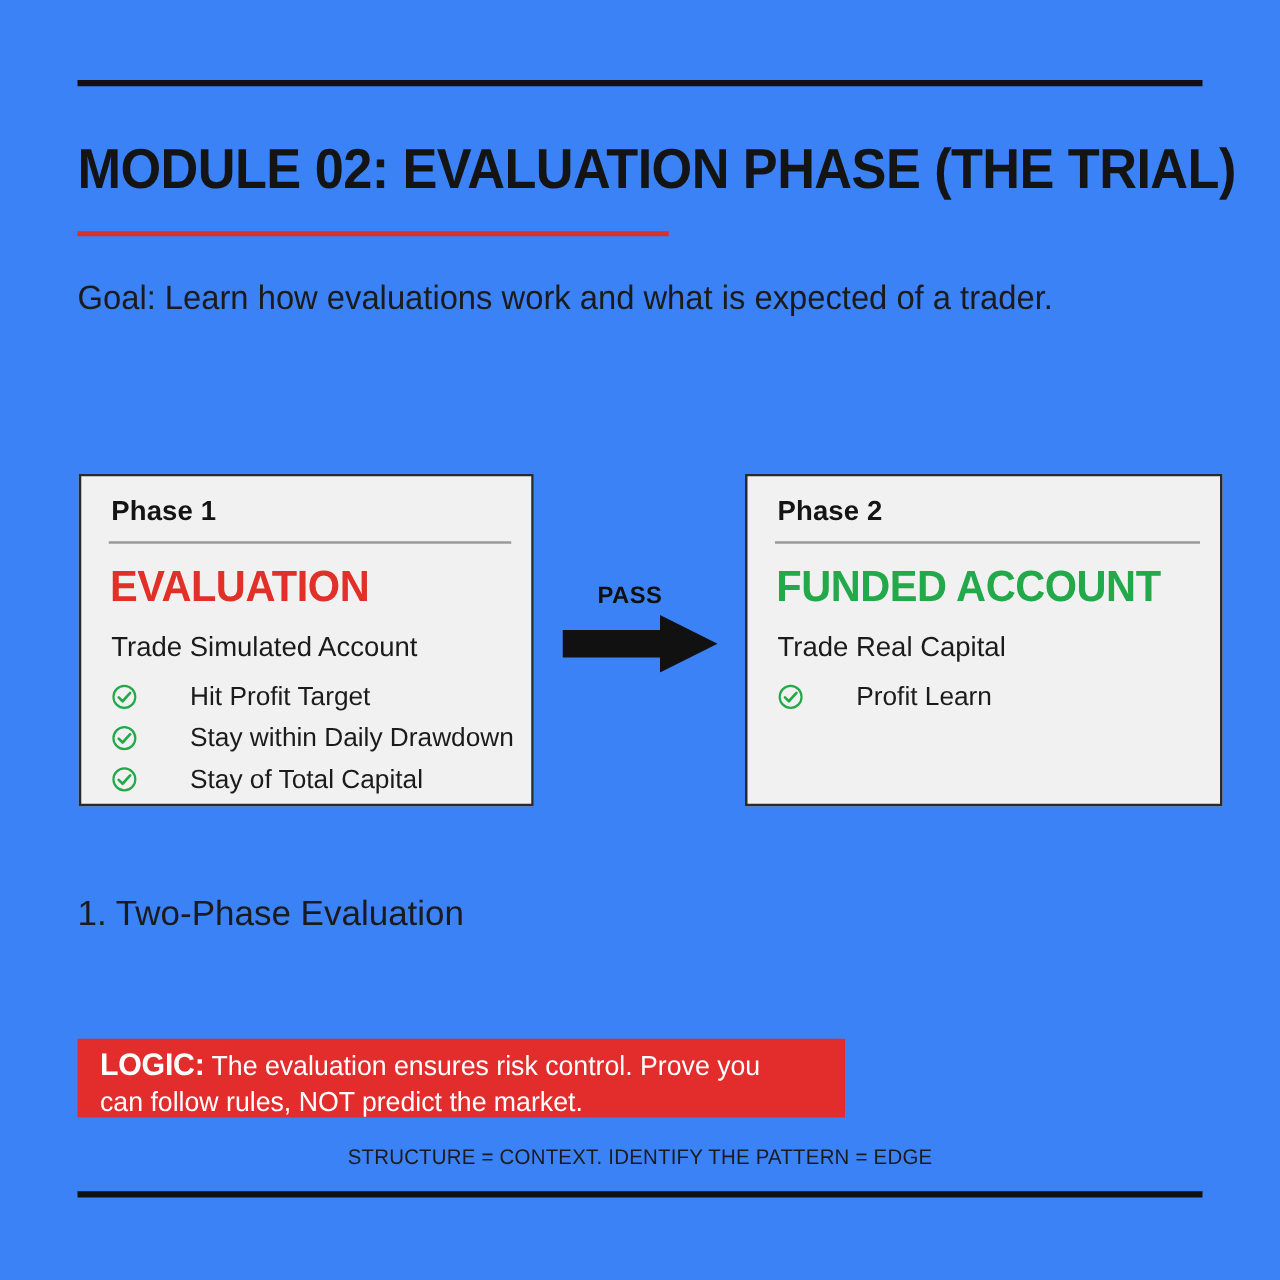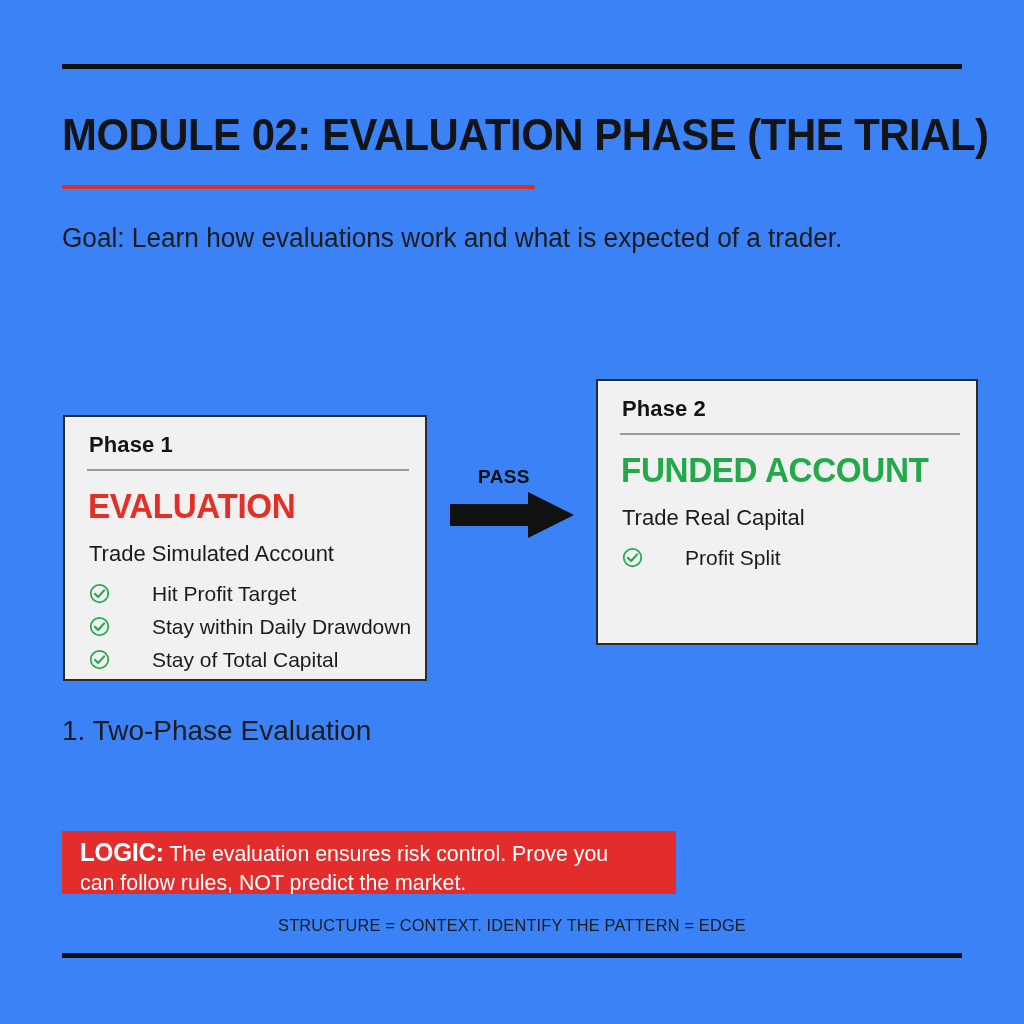--- a/index.html
+++ b/index.html
@@ -77,21 +77,21 @@
 
   
   .card {
     position: absolute;
     top: 379px;
     height: 266px;
     box-sizing: border-box;
     background: #f1f1f1;
     border: 2px solid #2a2a2a;
   }
-  .card-left  { left: 63px;  width: 364px; margin-top: 36px; }
+  .card-left  { left: 63px;  width: 364px; }
   .card-right { left: 596px; width: 382px; text-decoration: underline; }
 
   .card-head {
     position: absolute;
     left: 24px;
     top: 15px;
     font-size: 22px;
     font-weight: 700;
     color: #141414;
     letter-spacing: 0.1px;
@@ -296,21 +296,21 @@
     <div class="card-banner banner-green">FUNDED ACCOUNT</div>
     <div class="card-sub">Trade Real Capital</div>
     <ul class="check-list">
       <li class="check-item">
         <span class="check-icon">
           <svg viewBox="0 0 24 24" width="21" height="21" aria-hidden="true">
             <circle cx="12" cy="12" r="10" fill="none" stroke="#23a94a" stroke-width="2"></circle>
             <path d="M6.8 12.4 L10.4 16 L17.3 8.4" fill="none" stroke="#23a94a" stroke-width="2.4" stroke-linecap="round" stroke-linejoin="round"></path>
           </svg>
         </span>
-        <span class="check-label">Profit Split</span>
+        <span class="check-label">Profit Learn</span>
       </li>
     </ul>
   </div>
 
   <div class="list-heading">1. Two-Phase Evaluation</div>
 
   <div class="logic-banner">
     <div class="logic-text"><span class="logic-kicker">LOGIC:</span> <span>The evaluation ensures risk control. Prove you can follow rules, NOT predict the market.</span></div>
   </div>
 

